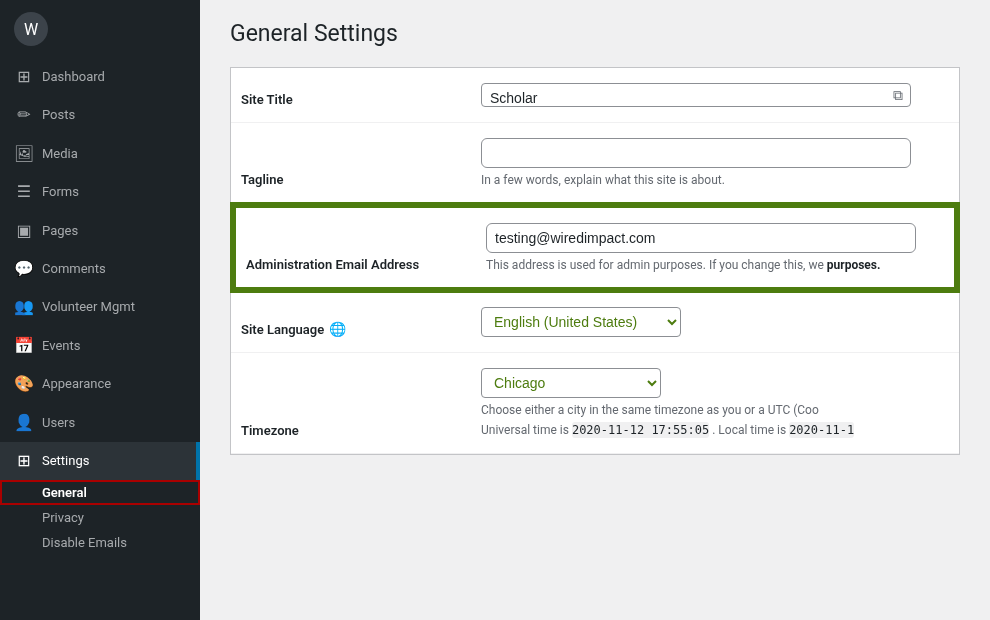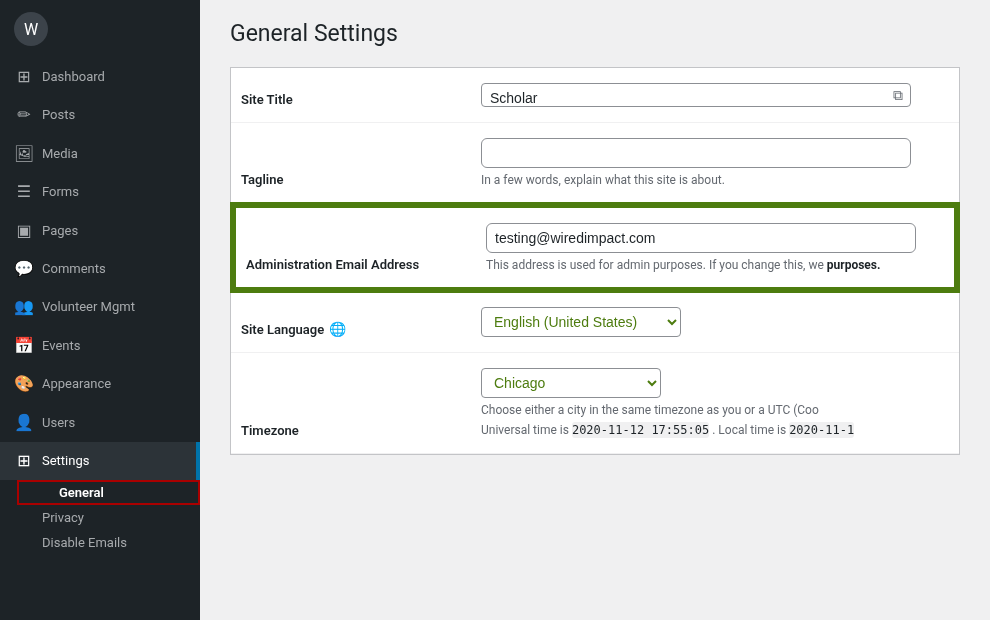--- a/index.html
+++ b/index.html
@@ -60,21 +60,20 @@
       padding: 5px 14px 5px 42px;
       color: #a7aaad;
       cursor: pointer;
       font-size: 13px;
     }
     .sub-item.active-highlight {
       outline: 2px solid #a00;
       outline-offset: -2px;
       color: #fff;
       font-weight: 600;
-      margin-left: 17px;
     }
 
     
     #main {
       flex: 1;
       background: #f0f0f1;
       overflow-y: auto;
       padding: 20px 30px;
     }
 

